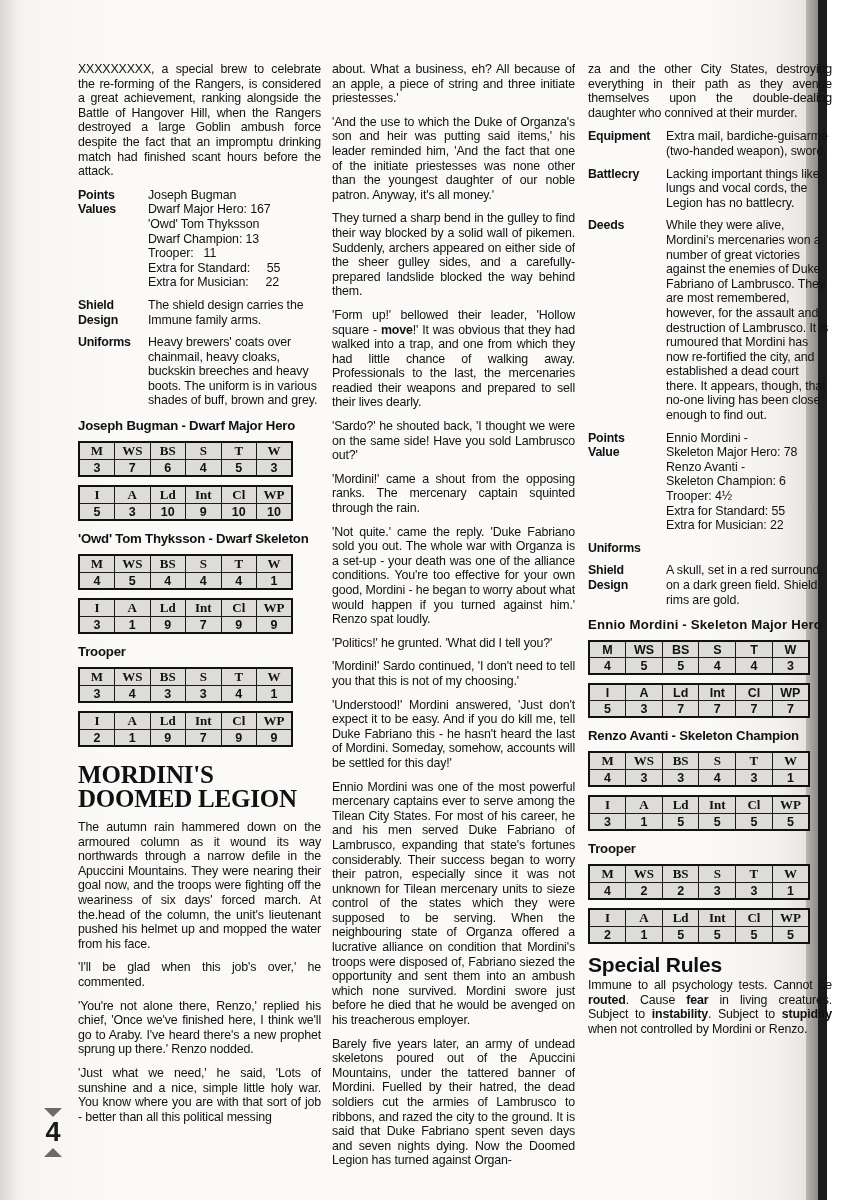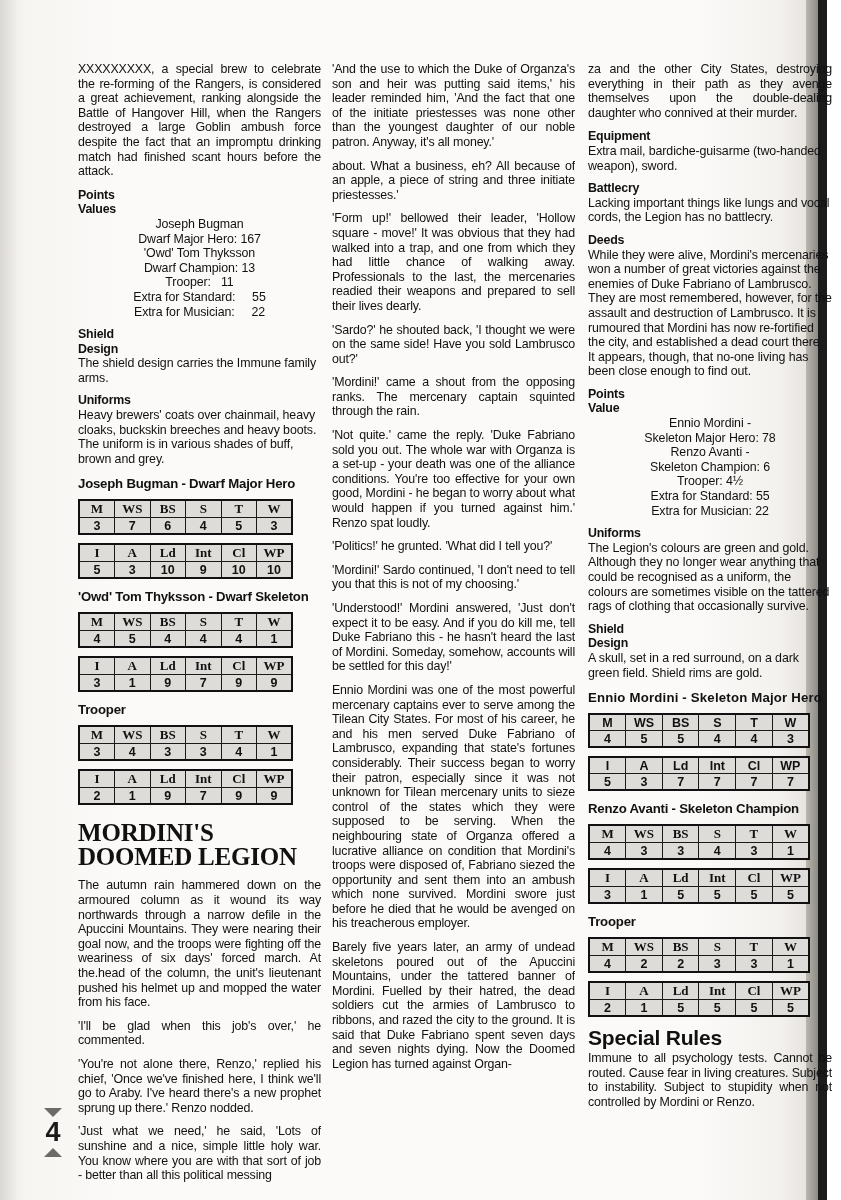--- a/index.html
+++ b/index.html
@@ -47,31 +47,31 @@
   p{margin:0 0 9px 0;}
   .body-text{
     font-size:12.4px;line-height:14.6px;
     text-align:justify;
     -webkit-hyphens:none;hyphens:none;
     word-spacing:0px;
   }
   .col-left .body-text,.col-mid .body-text,.col-right .body-text{letter-spacing:-0.15px;}
 
   
-  .defrow{display:flex;margin-bottom:8px;flex-direction:column;}
+  .defrow{display:flex;margin-bottom:8px;}
   .defrow .lbl{
     font-weight:bold;font-size:12.4px;line-height:14.6px;
     flex:0 0 auto;letter-spacing:-0.2px;
   }
   .defrow .val{
     font-size:12.4px;line-height:14.6px;flex:1 1 auto;letter-spacing:-0.1px;
   }
   .col-left .defrow .lbl{width:70px;}
   .col-right .defrow .lbl{width:78px;}
-  .val .ptline{display:block;white-space:pre;text-align:center;}
+  .val .ptline{display:block;white-space:pre;}
 
   
   .unit-name{
     font-weight:bold;font-size:13.2px;line-height:15px;
     margin:10px 0 8px 0;letter-spacing:-0.2px;
   }
   .unit-name.spread{letter-spacing:0.2px;}
 
   
   .section-head{
@@ -125,21 +125,21 @@
     position:absolute;left:30px;top:1108px;width:46px;text-align:center;
   }
   .folio .num{
     font-family:"Liberation Sans", sans-serif;
     font-weight:bold;font-size:27px;line-height:27px;color:#1a1a1a;
   }
   .tri{width:0;height:0;margin:0 auto;}
   .tri.down{border-left:9px solid transparent;border-right:9px solid transparent;border-top:9px solid #6d6b68;margin-bottom:2px;}
   .tri.up{border-left:9px solid transparent;border-right:9px solid transparent;border-bottom:9px solid #6d6b68;margin-top:2px;}
 
-  b.em{font-weight:normal;}
+  b.em{font-weight:bold;}
   .clip{overflow:hidden;}
 </style>
 </head>
 <body>
 
 <div class="page">
   <div class="paper"></div>
   <div class="gutter-shadow"></div>
   <div class="scan-edge"></div>
   <div class="scan-dark"></div>
@@ -318,22 +318,23 @@
 
     <div class="section-head">MORDINI'S DOOMED LEGION</div>
 
     <p class="body-text">The autumn rain hammered down on the armoured column as it wound its way northwards through a narrow defile in the Apuccini Mountains. They were nearing their goal now, and the troops were fighting off the weariness of six days' forced march. At the.head of the column, the unit's lieutenant pushed his helmet up and mopped the water from his face.</p>
     <p class="body-text">'I'll be glad when this job's over,' he commented.</p>
     <p class="body-text">'You're not alone there, Renzo,' replied his chief, 'Once we've finished here, I think we'll go to Araby. I've heard there's a new prophet sprung up there.' Renzo nodded.</p>
     <p class="body-text">'Just what we need,' he said, 'Lots of sunshine and a nice, simple little holy war. You know where you are with that sort of job - better than all this political messing</p>
   </div>
 
   <div class="col col-mid clip">
+    <p class="body-text">about. What a business, eh? All because of an apple, a piece of string and three initiate priestesses.'</p>
     <p class="body-text">'And the use to which the Duke of Organza's son and heir was putting said items,' his leader reminded him, 'And the fact that one of the initiate priestesses was none other than the youngest daughter of our noble patron. Anyway, it's all money.'</p>
-    <p class="body-text">about. What a business, eh? All because of an apple, a piece of string and three initiate priestesses.'</p>
+    <p class="body-text">They turned a sharp bend in the gulley to find their way blocked by a solid wall of pikemen. Suddenly, archers appeared on either side of the sheer gulley sides, and a carefully-prepared landslide blocked the way behind them.</p>
     <p class="body-text"><span>'Form up!' bellowed their leader, 'Hollow square - </span><b class="em">move</b><span>!' It was obvious that they had walked into a trap, and one from which they had little chance of walking away. Professionals to the last, the mercenaries readied their weapons and prepared to sell their lives dearly.</span></p>
     <p class="body-text">'Sardo?' he shouted back, 'I thought we were on the same side! Have you sold Lambrusco out?'</p>
     <p class="body-text">'Mordini!' came a shout from the opposing ranks. The mercenary captain squinted through the rain.</p>
     <p class="body-text">'Not quite.' came the reply. 'Duke Fabriano sold you out. The whole war with Organza is a set-up - your death was one of the alliance conditions. You're too effective for your own good, Mordini - he began to worry about what would happen if you turned against him.' Renzo spat loudly.</p>
     <p class="body-text">'Politics!' he grunted. 'What did I tell you?'</p>
     <p class="body-text">'Mordini!' Sardo continued, 'I don't need to tell you that this is not of my choosing.'</p>
     <p class="body-text">'Understood!' Mordini answered, 'Just don't expect it to be easy. And if you do kill me, tell Duke Fabriano this - he hasn't heard the last of Mordini. Someday, somehow, accounts will be settled for this day!'</p>
     <p class="body-text">Ennio Mordini was one of the most powerful mercenary captains ever to serve among the Tilean City States. For most of his career, he and his men served Duke Fabriano of Lambrusco, expanding that state's fortunes considerably. Their success began to worry their patron, especially since it was not unknown for Tilean mercenary units to sieze control of the states which they were supposed to be serving. When the neighbouring state of Organza offered a lucrative alliance on condition that Mordini's troops were disposed of, Fabriano siezed the opportunity and sent them into an ambush which none survived. Mordini swore just before he died that he would be avenged on his treacherous employer.</p>
     <p class="body-text">Barely five years later, an army of undead skeletons poured out of the Apuccini Mountains, under the tattered banner of Mordini. Fuelled by their hatred, the dead soldiers cut the armies of Lambrusco to ribbons, and razed the city to the ground. It is said that Duke Fabriano spent seven days and seven nights dying. Now the Doomed Legion has turned against Organ-</p>
   </div>
@@ -367,21 +368,20 @@
         <span class="ptline">Renzo Avanti -</span>
         <span class="ptline">Skeleton Champion: 6</span>
         <span class="ptline">Trooper: 4½</span>
         <span class="ptline">Extra for Standard: 55</span>
         <span class="ptline">Extra for Musician: 22</span>
       </div>
     </div>
 
     <div class="defrow">
       <div class="lbl">Uniforms</div>
-      <div class="val">The Legion's colours are green and gold. Although they no longer wear anything that could be recognised as a uniform, the colours are sometimes visible on the tattered rags of clothing that occasionally survive.</div>
     </div>
 
     <div class="defrow">
       <div class="lbl">
         <span>Shield</span><br>
         <span>Design</span>
       </div>
       <div class="val">A skull, set in a red surround, on a dark green field. Shield rims are gold.</div>
     </div>
 

